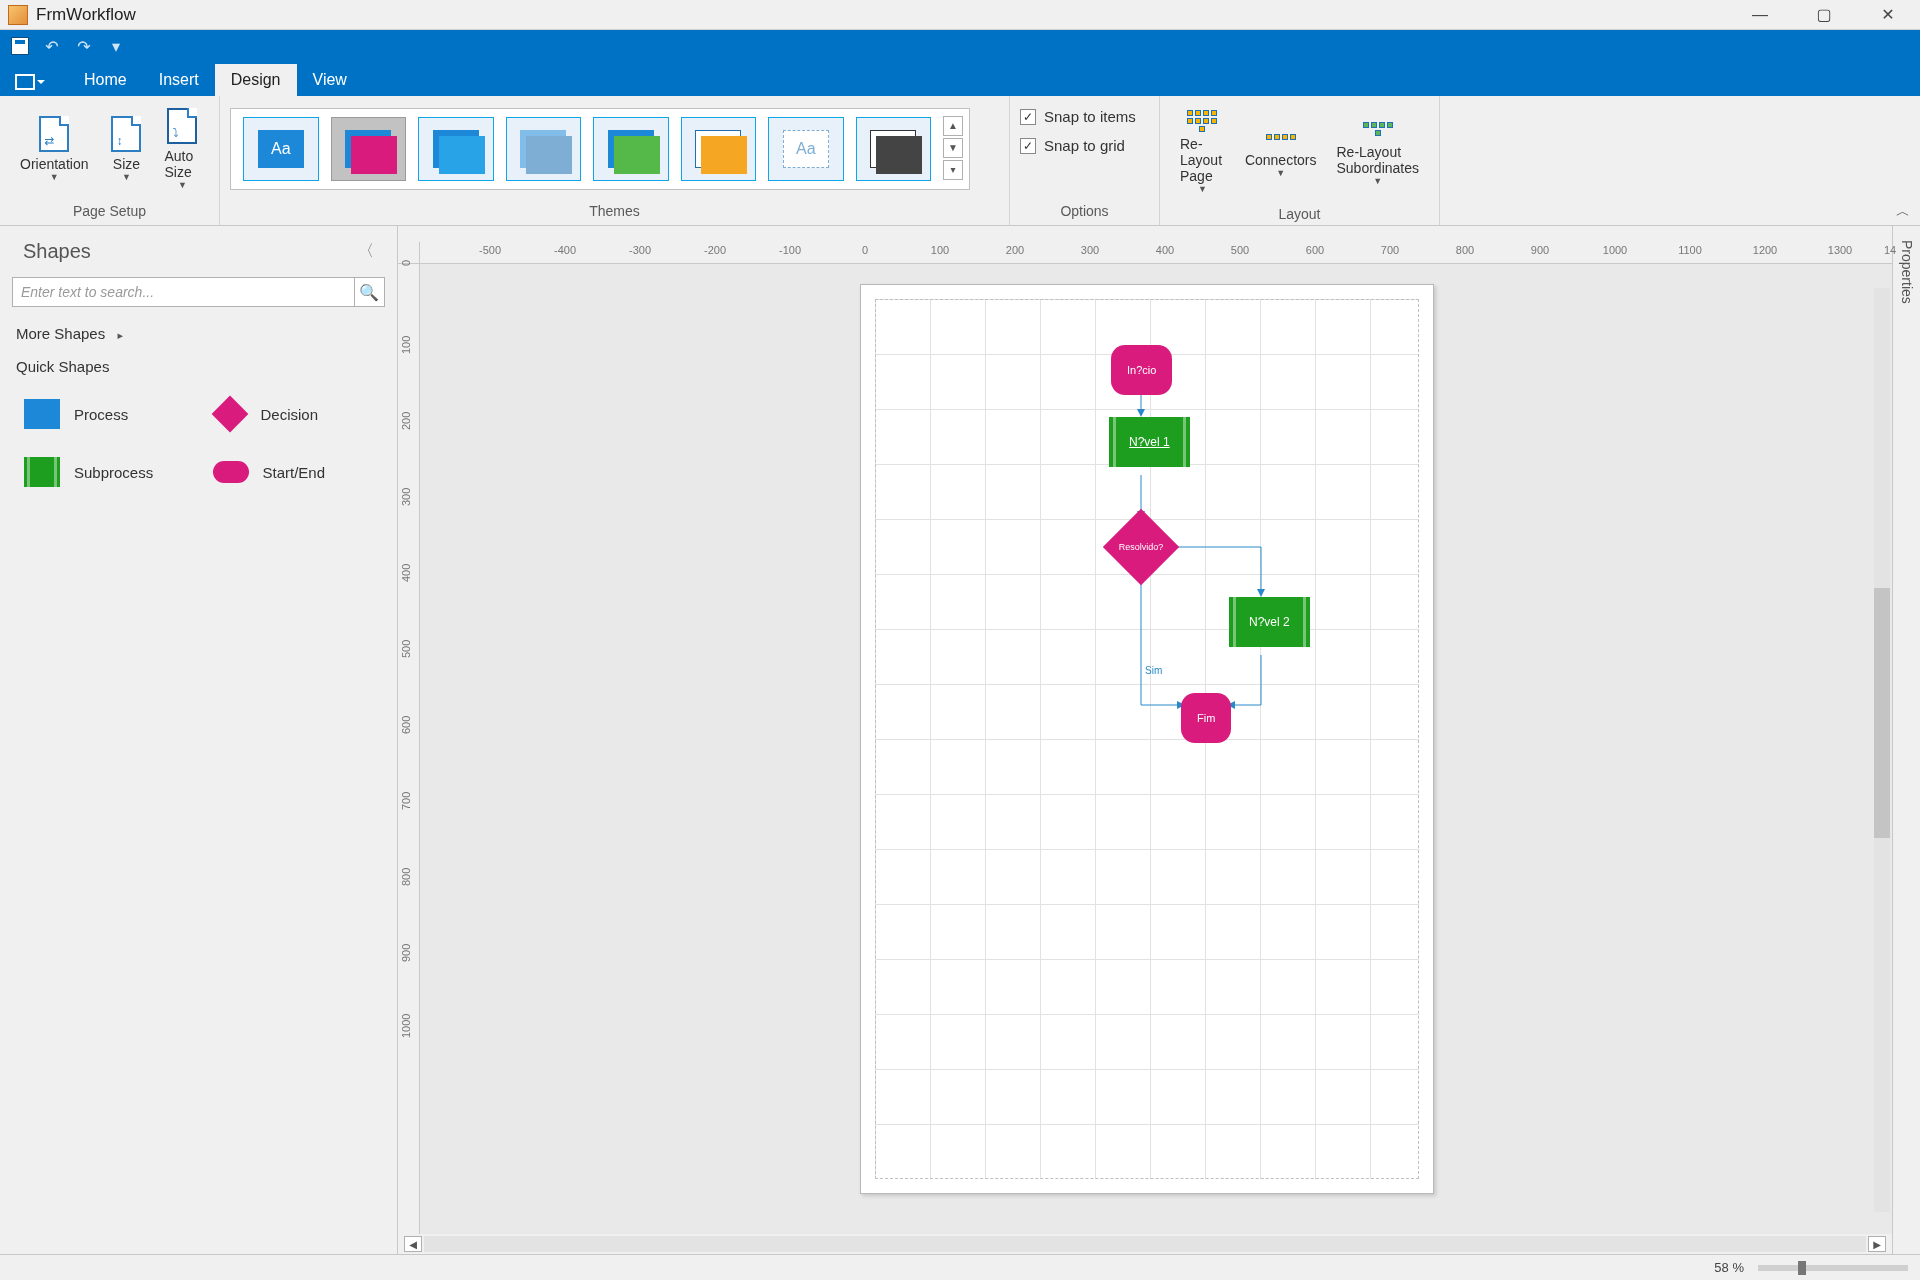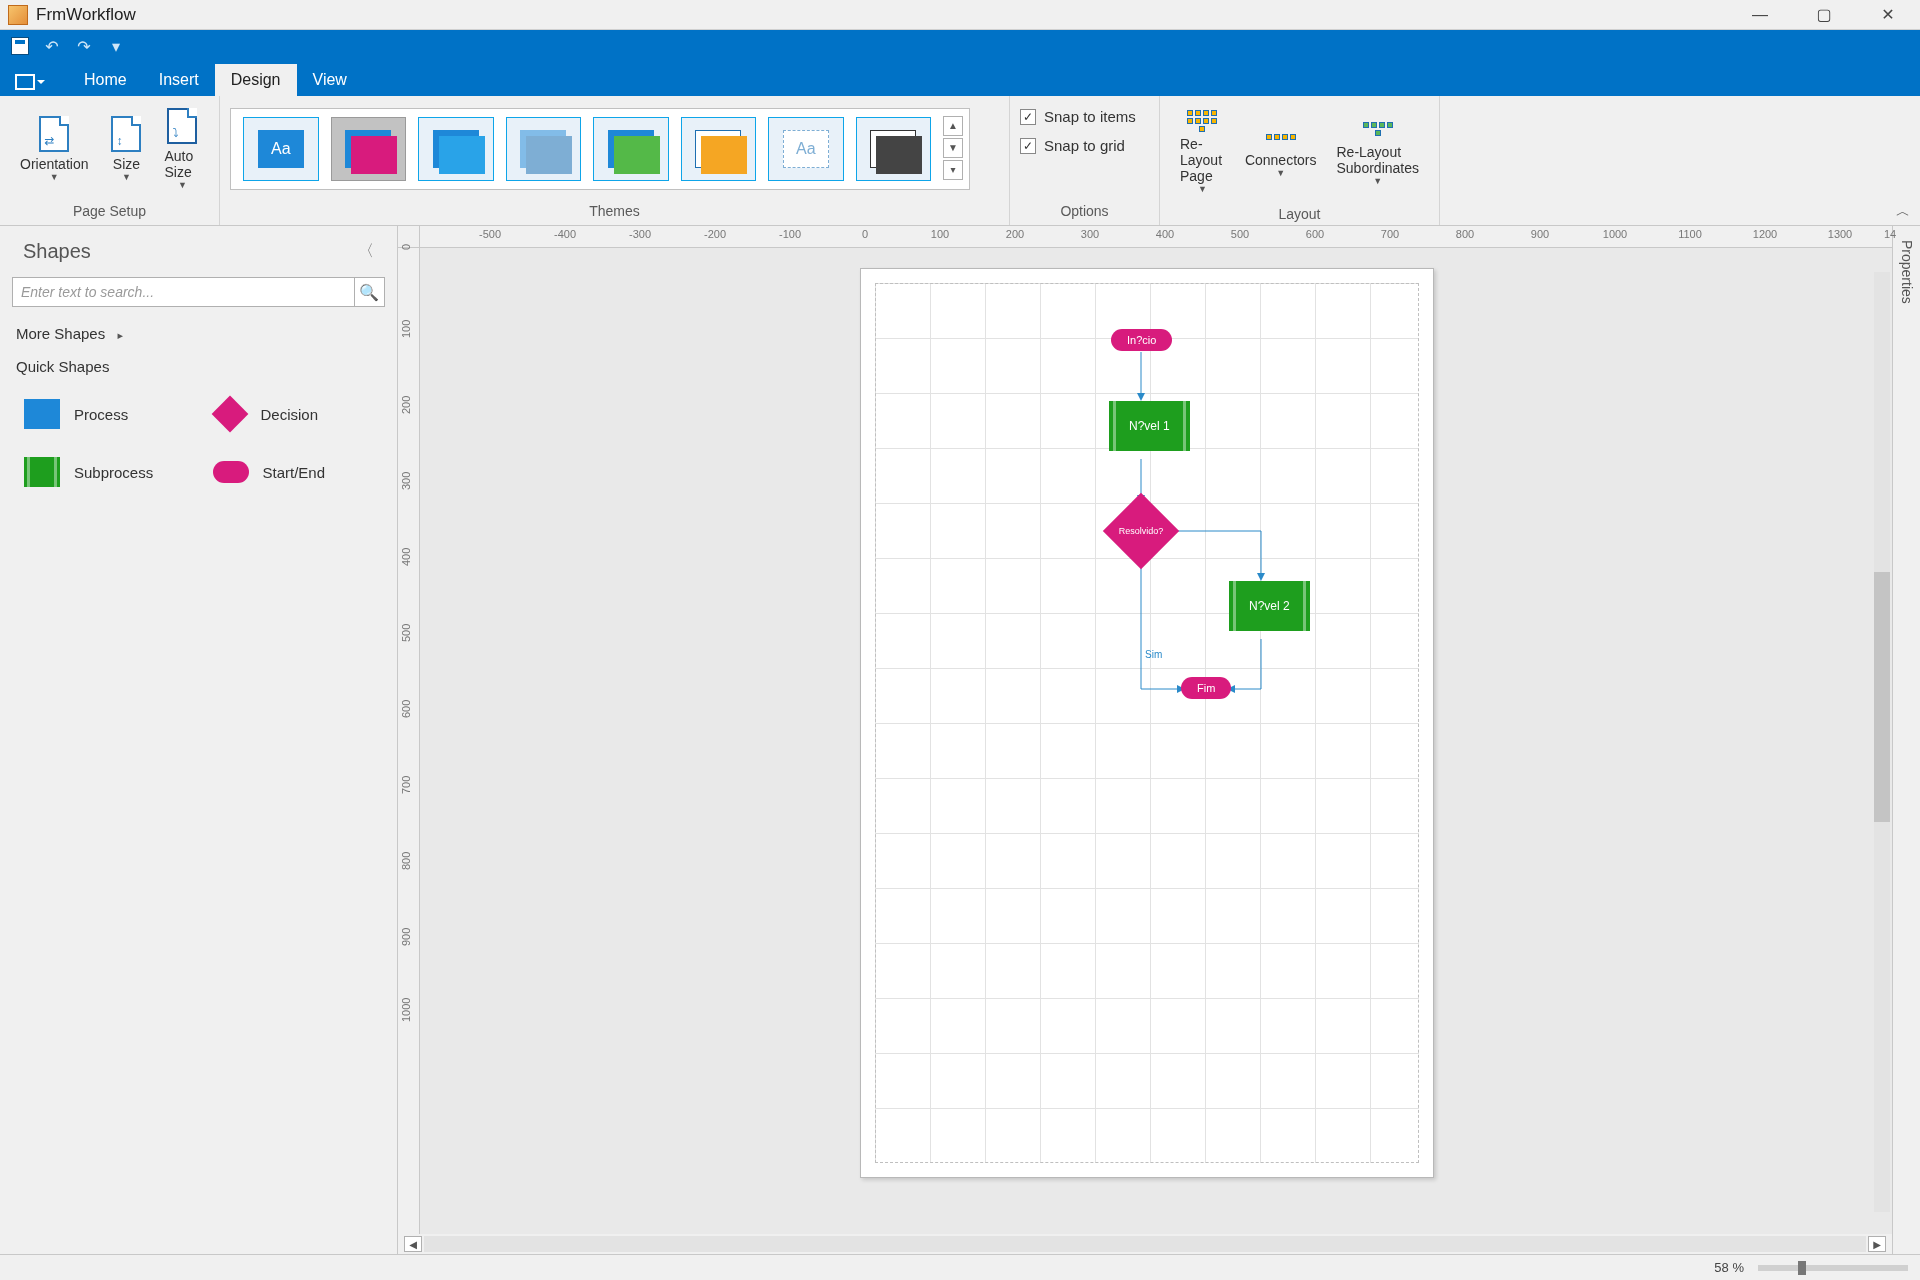--- a/index.html
+++ b/index.html
@@ -75,36 +75,36 @@
 .shape         { width:50%; display:flex; align-items:center; font-size:15px; color:#333; margin-bottom:28px; cursor:grab;}
 .shape .ic     { width:36px;height:30px;margin:0 14px;}
 .ic.process    { background:#1e88d8;}
 .ic.decision   { background:#d81b7d;transform:rotate(45deg);width:26px;height:26px;margin:0 18px;}
 .ic.subprocess { background:#1e9e1e; position:relative;}
 .ic.subprocess::before,.ic.subprocess::after{content:"";position:absolute;top:0;bottom:0;width:3px;background:rgba(255,255,255,.4);}
 .ic.subprocess::before{left:3px;} .ic.subprocess::after{right:3px;}
 .ic.startend   { background:#d81b7d;border-radius:14px;height:22px;}
 
 
-.canvaswrap    { flex:1; display:flex; flex-direction:column; background:#4c1d95; min-width:0;}
+.canvaswrap    { flex:1; display:flex; flex-direction:column; background:#4c1d95; min-width:0;margin-top:16px;}
 .ruler-h       { height:22px; background:#f0f0f0; display:flex; border-bottom:1px solid #c8c8c8;}
 .corner        { width:22px; border-right:1px solid #c8c8c8;}
 .ticks         { flex:1; position:relative; font-size:11px; color:#777;}
 .ticks span    { position:absolute; top:2px; transform:translateX(-50%);}
 .innerrow      { flex:1; display:flex; min-height:0;}
 .ruler-v       { width:22px; background:#f0f0f0; border-right:1px solid #c8c8c8; position:relative; font-size:11px; color:#777;}
 .ruler-v span  { position:absolute; left:2px; transform:translateY(-50%) rotate(-90deg); transform-origin:left top;}
 .viewport      { flex:1; background:#e9e9e9; overflow:hidden; position:relative;}
 .page          { position:absolute; left:440px; top:20px; width:574px; height:910px; background:#fff; border:1px solid #b8b8b8; box-shadow:2px 2px 4px rgba(0,0,0,.15);}
 .page .dashed  { position:absolute; left:14px; top:14px; right:14px; bottom:14px; border:1px dashed #bfbfbf;}
 .grid          { position:absolute; left:14px; top:14px; right:14px; bottom:14px;
                  background-image:linear-gradient(#e2e2e2 1px,transparent 1px),linear-gradient(90deg,#e2e2e2 1px,transparent 1px);
                  background-size:55px 55px;}
 .nodes         { position:absolute; inset:0;}
-.node-pill     { position:absolute; background:#d81b7d; color:#fff; font-size:11px; border-radius:14px; padding:5px 16px; text-align:center;}
+.node-pill     { position:absolute; background:#d81b7d; color:#fff; font-size:11px; border-radius:14px; padding:19px 16px; text-align:center;}
 .node-sub      { position:absolute; background:#1e9e1e; color:#fff; font-size:12px; padding:18px 20px; text-align:center;}
 .node-sub::before,.node-sub::after{content:"";position:absolute;top:0;bottom:0;width:3px;background:rgba(255,255,255,.4);}
 .node-sub::before{left:4px;}.node-sub::after{right:4px;}
 .node-dec      { position:absolute; width:54px;height:54px; background:#d81b7d; transform:rotate(45deg);}
 .node-dec span { position:absolute; inset:0; display:flex;align-items:center;justify-content:center; transform:rotate(-45deg); color:#fff; font-size:9px;}
 .edgelbl       { position:absolute; font-size:10px; color:#2a8ac9;}
 svg.conn line,svg.conn polyline{stroke:#2a8ac9;stroke-width:1;fill:none;}
 svg.conn polygon{fill:#2a8ac9;}
 
 
@@ -388,21 +388,21 @@
               <polyline points="310,262 400,262 400,308"></polyline>
                 <polygon points="400,312 396,304 404,304"></polygon>
 
               <polyline points="280,292 280,420 320,420"></polyline>
                 <polygon points="324,420 316,416 316,424"></polygon>
 
               <polyline points="400,370 400,420 370,420"></polyline>
                 <polygon points="366,420 374,416 374,424"></polygon>
             </svg>
             <div class="node-pill" style="left:250px;top:60px;"><span>In?cio</span></div>
-            <div class="node-sub" style="left:248px;top:132px;"><span>N?vel 1</span></div>
+            <div class="node-sub" style="left:248px;top:132px;text-decoration:underline;"><span>N?vel 1</span></div>
             <div class="node-dec" style="left:253px;top:235px;">
                 <span>Resolvido?</span>
               </div>
             <div class="node-sub" style="left:368px;top:312px;"><span>N?vel 2</span></div>
             <div class="node-pill" style="left:320px;top:408px;"><span>Fim</span></div>
             <div class="edgelbl" style="left:284px;top:380px;">Sim</div>
           </div>
         </div>
         <div class="vtrack">
             <div class="thumb"></div>

